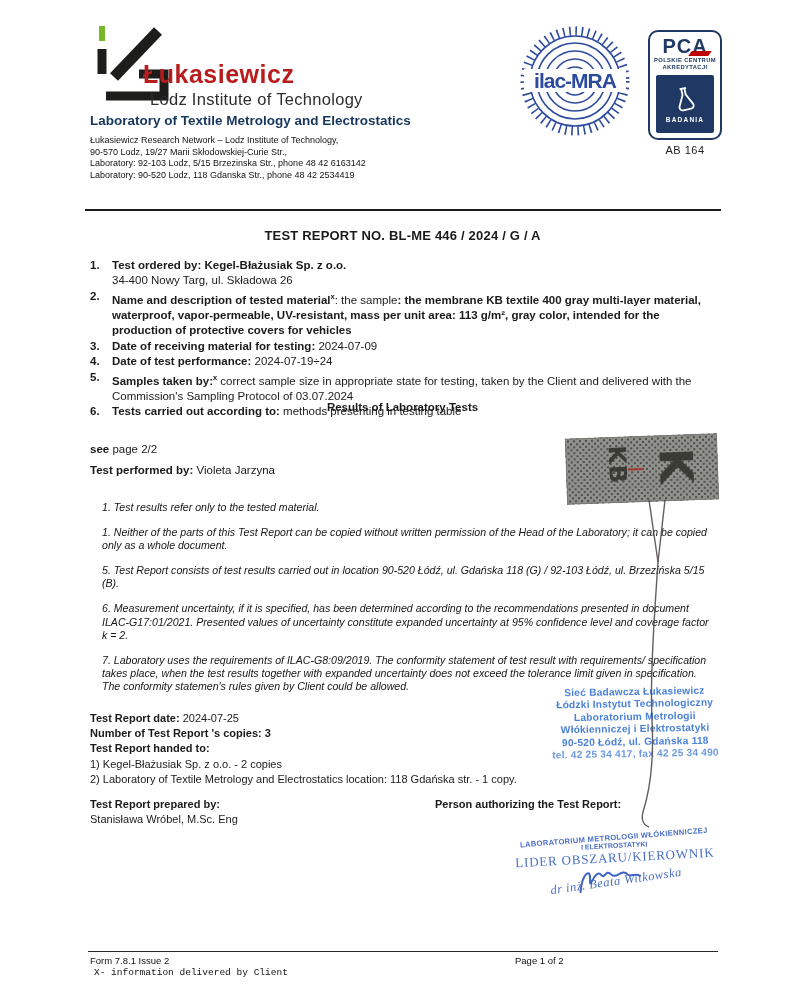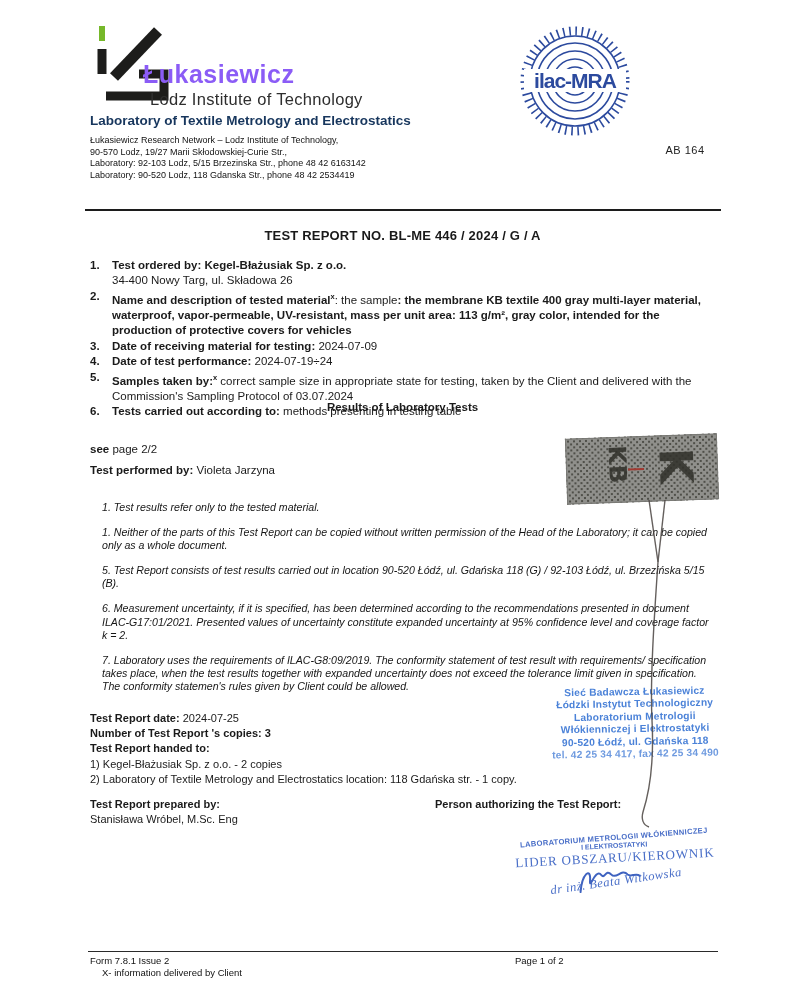--- a/index.html
+++ b/index.html
@@ -3,21 +3,21 @@
 <meta charset="utf-8">
 <style>
   html,body{margin:0;padding:0;background:#ffffff;}
   .page{position:relative;width:800px;height:1000px;background:#fff;overflow:hidden;
         font-family:"Liberation Sans",sans-serif;color:#1a1a1a;}
   .abs{position:absolute;}
   .b{font-weight:bold;}
   .i{font-style:italic;}
   sup.x{font-size:7.5px;vertical-align:super;font-weight:bold;}
   
-  .brand{font-size:25px;font-weight:bold;color:#8b5cf6;letter-spacing:.5px;}
+  .brand{font-size:25px;font-weight:bold;color:#b91c1c;letter-spacing:.5px;}
   .brand-sub{font-size:16.5px;color:#2e2e2e;letter-spacing:.3px;}
   .lab-title{font-size:13.5px;font-weight:bold;color:#17365d;}
   .addr{font-size:9px;line-height:11.6px;color:#111;}
   .rule{height:0;border-top:2.6px solid #1c1c1c;}
   .rule2{height:0;border-top:1.4px solid #2a2a2a;}
   
   .doc-title{font-size:13px;font-weight:bold;text-align:center;letter-spacing:.2px;}
   .list{font-size:11.5px;line-height:15.4px;}
   .li{display:flex;}
   .li .num{width:22px;font-weight:bold;flex:0 0 22px;}
@@ -101,20 +101,37 @@
       <circle cx="57" cy="57" r="14"></circle>
         <circle cx="57" cy="57" r="22"></circle>
       <circle cx="57" cy="57" r="30"></circle>
         <circle cx="57" cy="57" r="38"></circle>
         <circle cx="57" cy="57" r="45"></circle>
     </g>
     <rect x="6" y="45" width="102" height="23" fill="#ffffff"></rect>
     <text x="57" y="64" text-anchor="middle" font-family="Liberation Sans, sans-serif" font-size="21" font-weight="bold" fill="#2c4a9e" letter-spacing="-1">ilac-MRA</text>
   </svg>
 
+  <div class="abs pca" style="left:648px;top:30px;width:74px;height:110px;">
+    <div class="pca-acr">
+      <span>PCA</span>
+      <span class="pca-red"></span>
+    </div>
+    <div class="pca-ln">Polskie Centrum</div>
+    <div class="pca-ln">Akredytacji</div>
+    <div class="pca-box">
+      <svg width="26" height="28" viewBox="0 0 24 26">
+        <g transform="rotate(-12 12 13)" fill="none" stroke="#ffffff" stroke-width="1.7" stroke-linejoin="round">
+          <path d="M9,3 h6"></path>
+          <path d="M10.5,3 v6 L5.5,19 a3,3 0 0 0 2.8,4 h7.4 a3,3 0 0 0 2.8,-4 L13.5,9 v-6"></path>
+        </g>
+      </svg>
+      <div class="pca-badania">BADANIA</div>
+    </div>
+  </div>
   <div class="abs abno" style="left:648px;top:144px;width:74px;">AB 164</div>
 
   <div class="abs rule" style="left:85px;top:209px;width:636px;"></div>
 
   <div class="abs doc-title" style="left:90px;top:228px;width:625px;">TEST REPORT NO.  BL-ME 446 / 2024 / G / A</div>
 
   <div class="abs list" style="left:90px;top:258px;width:628px;">
     <div class="li">
       <span class="num">1.</span>
       <span class="tx">
@@ -214,15 +231,15 @@
     <g fill="none" stroke="#4a4441" stroke-width="1.4" opacity="0.85">
       <path d="M649,500 L658,562"></path>
       <path d="M665,500 L658,562"></path>
       <path d="M658,562 C654,620 650,680 652,720 C654,758 650,790 643,812 C641,819 643,825 649,827"></path>
     </g>
   </svg>
 
   <div class="abs rule2" style="left:88px;top:951px;width:630px;"></div>
   <div class="abs footer" style="left:90px;top:955px;">Form 7.8.1  Issue 2</div>
   <div class="abs footer" style="left:515px;top:955px;">Page 1 of  2</div>
-  <div class="abs footer" style="left:102px;top:967px;">X- information delivered by Client</div>
+  <div class="abs footer" style="left:94px;top:967px;font-family:Liberation Mono, monospace;">X- information delivered by Client</div>
 
 </div>
 
 </body></html>

